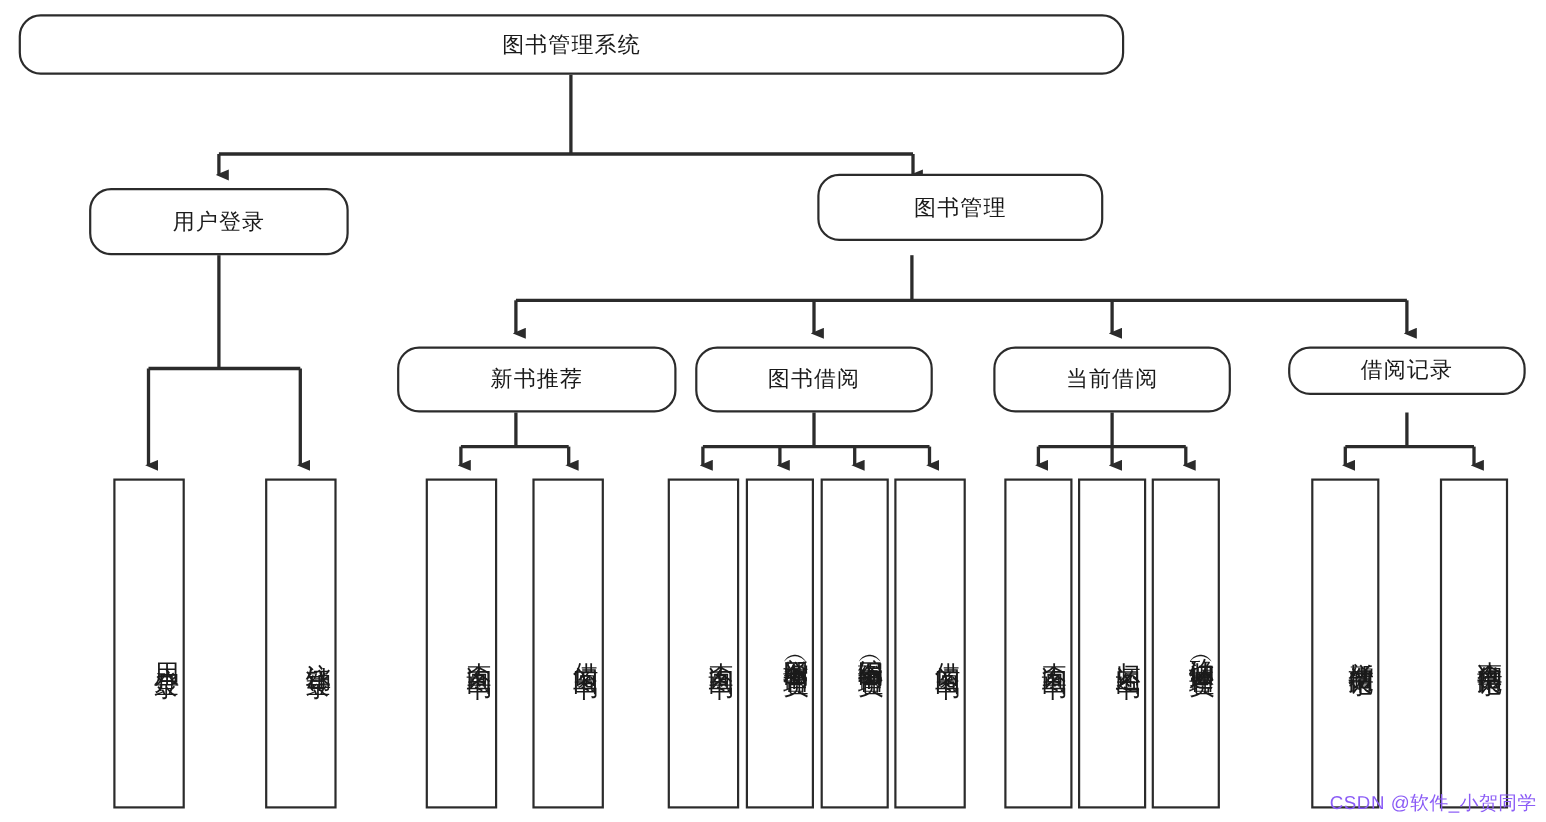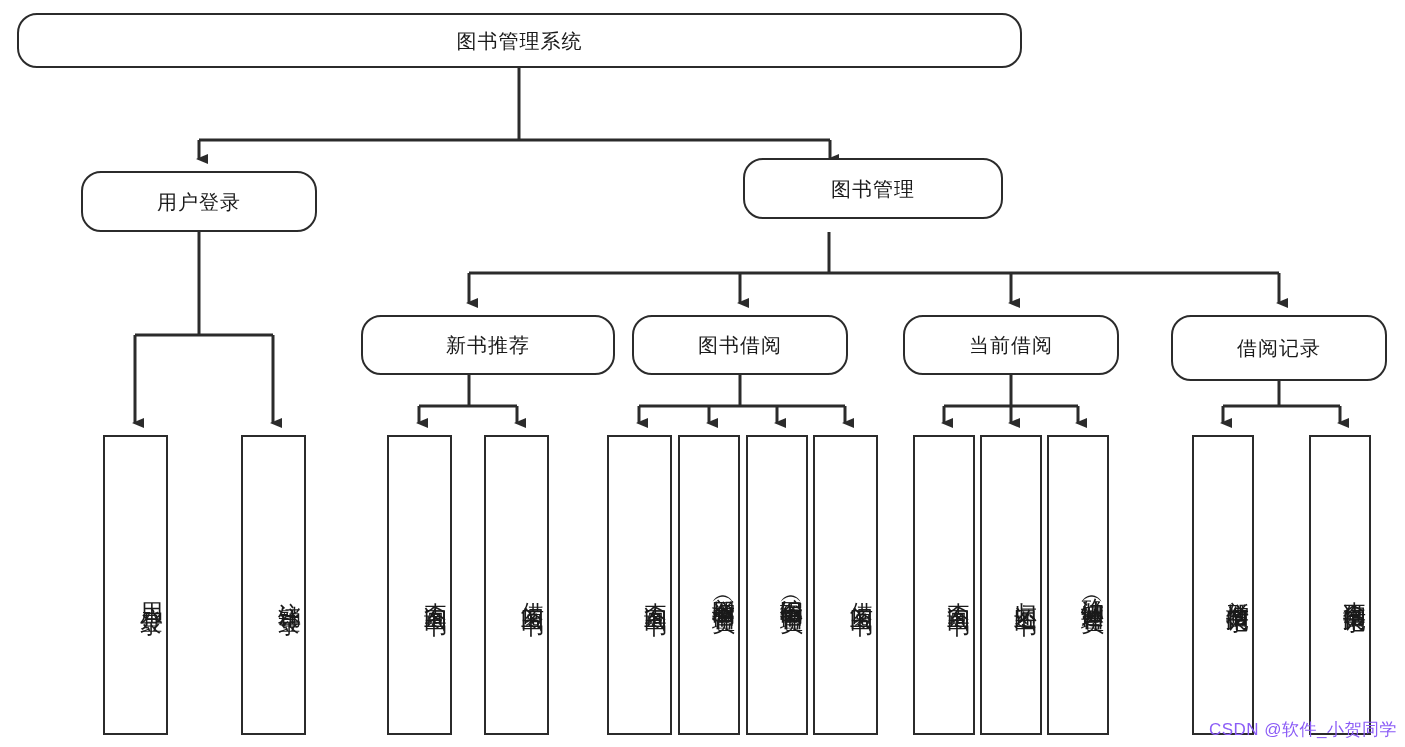--- a/index.html
+++ b/index.html
@@ -136,21 +136,21 @@
 
   <div class="node node-h" style="left:361px; top:315px; width:254px; height:60px;">
     <span>新书推荐</span>
   </div>
   <div class="node node-h" style="left:903px; top:315px; width:216px; height:60px;">
     <span>当前借阅</span>
   </div>
   <div class="node node-h" style="left:632px; top:315px; width:216px; height:60px;">
     <span>图书借阅</span>
   </div>
-  <div class="node node-h" style="left:1171px; top:315px; width:216px; height:66px;">
+  <div class="node node-h" style="left:1171px; top:315px; width:216px; height:44px;">
     <span>借阅记录</span>
   </div>
 
   <div class="node node-v" style="left:103px; top:435px; width:65px; height:300px;">
     <span>用户登录</span>
   </div>
   <div class="node node-v" style="left:241px; top:435px; width:65px; height:300px;">
     <span>注销登录</span>
   </div>
 

